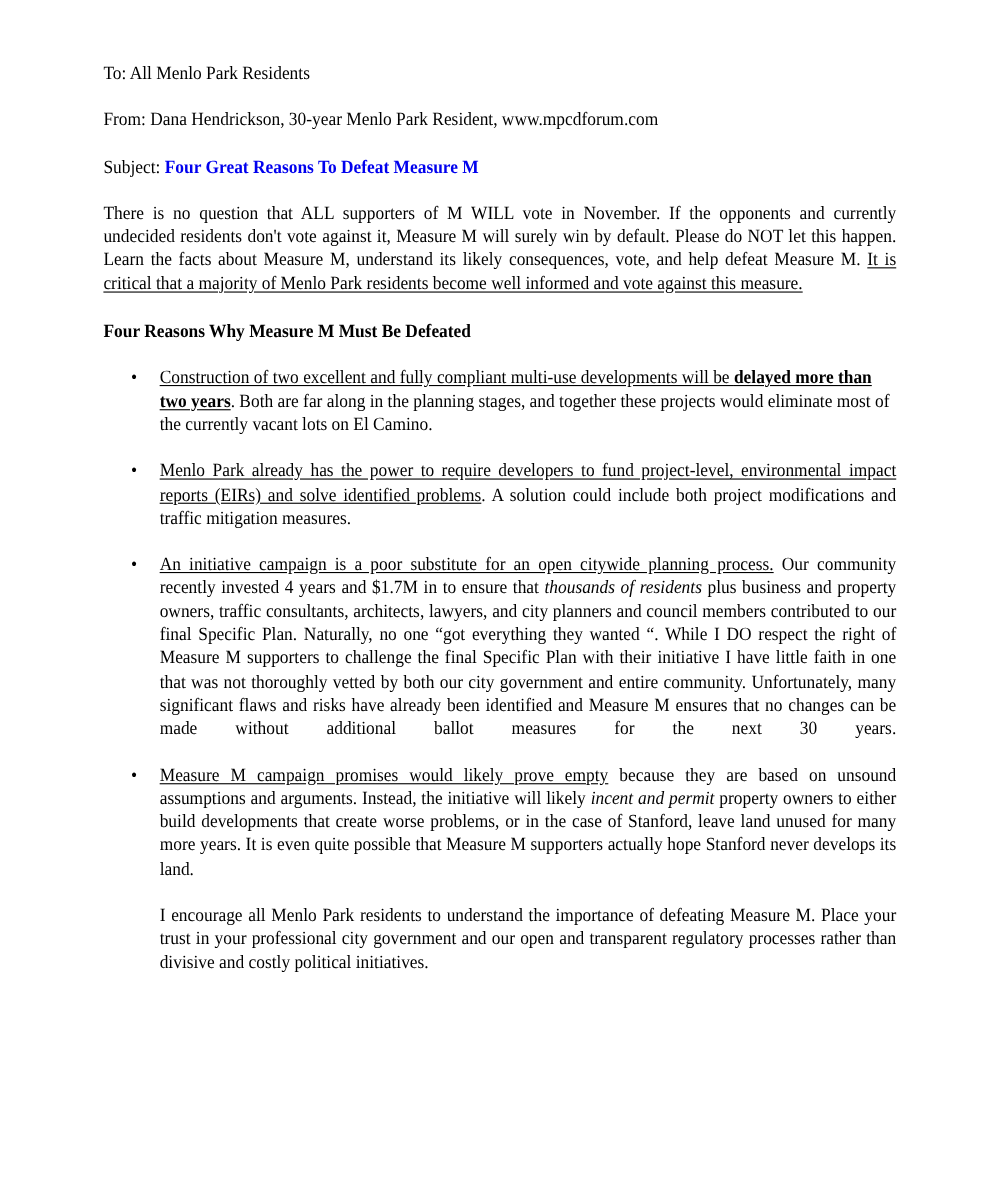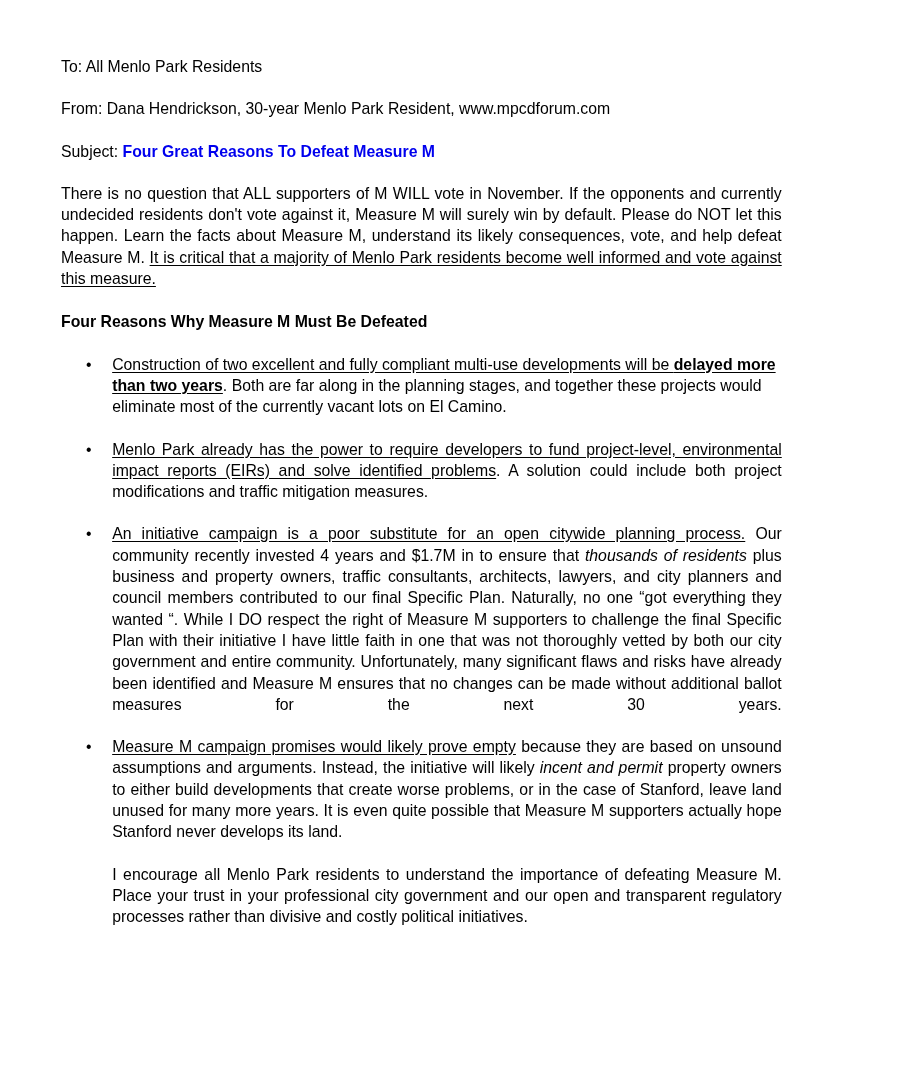--- a/index.html
+++ b/index.html
@@ -1,19 +1,19 @@
 <!DOCTYPE html>
 <html><head>
   <meta charset="utf-8">
   <style>
     html, body { margin: 0; padding: 0; background: #ffffff; }
     body { width: 900px; height: 1079px; overflow: hidden; position: relative; }
     .doc {
-      position: absolute; left: 61px; top: 56px; width: 720px;
-      font-family: Liberation Sans, sans-serif; color: #000;
+      position: absolute; left: 94px; top: 56px; width: 720px;
+      font-family: Liberation Serif, serif; color: #000;
       font-size: 17px; line-height: 21.3px;
     }
     .hdr { margin: 0 0 21px 0; white-space: nowrap; }
     .hdr.first { margin-top: 0; }
     .subject-title { color: #0000ee; font-weight: bold; }
     .narrow {
       display: block; transform: scaleX(0.93); transform-origin: left top;
       width: 775px;
     }
     .para { margin: 0; text-align: justify; }

